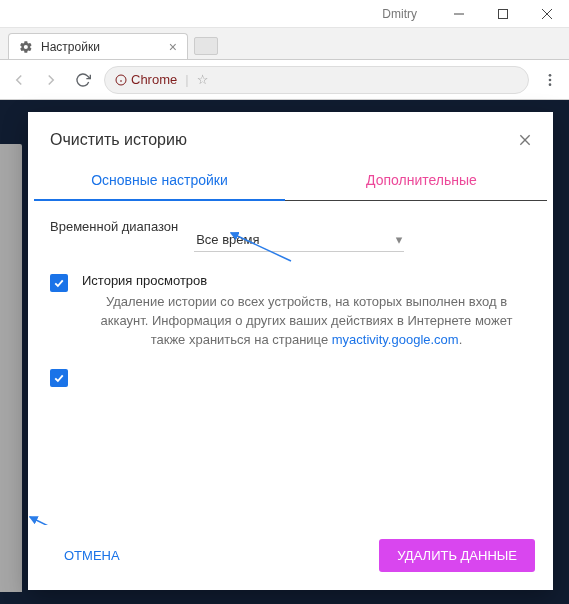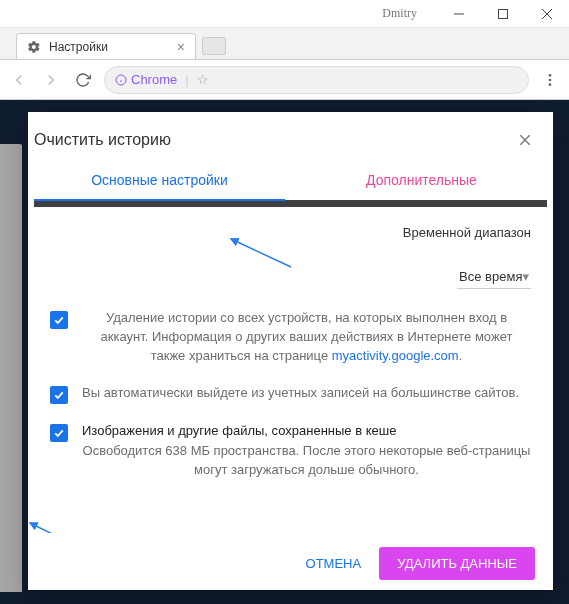--- a/index.html
+++ b/index.html
@@ -1,73 +1,73 @@
 <!DOCTYPE html>
 <html><head>
 <meta charset="utf-8">
 <style>
   * { box-sizing: border-box; margin: 0; padding: 0; }
   body { font-family: "Segoe UI", Arial, sans-serif; font-size: 13px; color: #333; background: #fff; width: 569px; height: 604px; overflow: hidden; }
 
   
   .titlebar { height: 28px; background: #fff; display: flex; align-items: center; justify-content: flex-end; border-bottom: 1px solid #e5e5e5; }
-  .titlebar .username { color: #777; font-size: 12px; margin-right: 20px; font-family: Liberation Serif, serif; }
+  .titlebar .username { color: #777; font-size: 12px; margin-right: 20px; }
   .win-btn { width: 44px; height: 28px; display: flex; align-items: center; justify-content: center; color: #444; }
   .win-btn svg { width: 10px; height: 10px; }
 
   
-  .tabstrip { height: 32px; background: #f2f2f2; display: flex; align-items: flex-end; padding-left: 16px; border-bottom: 1px solid #ccc; }
+  .tabstrip { height: 32px; background: #f2f2f2; display: flex; align-items: flex-end; padding-left: 8px; border-bottom: 1px solid #ccc; }
   .tab { background: #fff; height: 26px; min-width: 180px; border: 1px solid #ccc; border-bottom: none; border-top-left-radius: 4px; border-top-right-radius: 4px; display: flex; align-items: center; padding: 0 10px; gap: 8px; position: relative; }
   .tab .tab-title { flex: 1; font-size: 12px; color: #333; }
   .tab .tab-close { color: #888; font-size: 14px; }
   .tab-gear { width: 14px; height: 14px; color: #666; }
   .newtab { width: 24px; height: 18px; background: #e5e5e5; border: 1px solid #ccc; margin-left: 6px; margin-bottom: 4px; border-radius: 2px; }
 
   
   .toolbar { height: 40px; background: #fff; border-bottom: 1px solid #d0d0d0; display: flex; align-items: center; padding: 0 8px; gap: 10px; }
   .nav-btn { width: 22px; height: 22px; display: flex; align-items: center; justify-content: center; color: #5f6368; }
   .nav-btn.disabled { color: #bdbdbd; }
   .omnibox { flex: 1; height: 28px; background: #f1f1f1; border: 1px solid #ddd; border-radius: 14px; display: flex; align-items: center; padding: 0 10px; gap: 8px; font-size: 13px; color: #555; overflow: hidden; }
-  .omnibox .secure { display: flex; align-items: center; gap: 4px; color: #8b5cf6; }
+  .omnibox .secure { display: flex; align-items: center; gap: 4px; color: #7f1d1d; }
   .omnibox .secure svg { width: 12px; height: 12px; }
   .omnibox .urlpath { color: #9e9e9e; white-space: nowrap; overflow: hidden; text-overflow: ellipsis; flex: 1; }
   .omnibox .urlpath .host { color: #333; }
   .omnibox .star { color: #9e9e9e; }
   .menu3 { width: 22px; display: flex; align-items: center; justify-content: center; color: #5f6368; }
 
   
   .content { position: relative; height: calc(604px - 28px - 32px - 40px); background: #1a2c4a; }
   .backdrop { position: absolute; inset: 0; background: rgba(0,0,0,0.35); }
   .settings-stub { position: absolute; left: 0; top: 44px; bottom: 12px; width: 22px; background: #fff; border-top-right-radius: 2px; }
 
   .dialog { position: absolute; left: 28px; right: 16px; top: 12px; bottom: 14px; background: #fff; box-shadow: 0 8px 24px rgba(0,0,0,0.3); display: flex; flex-direction: column; }
-  .dlg-header { display: flex; align-items: center; padding: 18px 18px 12px 6px; }
+  .dlg-header { display: flex; align-items: center; padding: 18px 18px 12px 22px; }
   .dlg-title { font-size: 16px; color: #333; flex: 1; }
   .dlg-close { color: #777; width: 20px; height: 20px; display: flex; align-items: center; justify-content: center; }
 
-  .tabs { display: flex; border-bottom: 7px solid #404040; margin: 0 6px; gap: 11px; }
+  .tabs { display: flex; border-bottom: 1px solid #404040; margin: 0 6px; gap: 11px; }
   .tabs .tabbtn { flex: 1; text-align: center; padding: 10px 0 12px 0; font-size: 14px; color: #ec4899; position: relative; }
   .tabs .tabbtn.active { color: #1a73e8; font-weight: 500; }
   .tabs .tabbtn.active::after { content: ""; position: absolute; left: 0; right: 0; bottom: -1px; height: 2.5px; background: #1a73e8; }
 
   .body { padding: 18px 22px 0 22px; flex: 1; overflow: hidden; position: relative; }
-  .row-range { display: flex; align-items: flex-end; gap: 16px; margin-bottom: 20px; flex-direction: column; }
+  .row-range { display: flex; align-items: flex-start; gap: 16px; margin-bottom: 20px; }
   .range-label { font-size: 13px; color: #333; }
   .select { flex: 1; display: flex; align-items: center; justify-content: space-between; border-bottom: 1px solid #ccc; padding: 4px 2px; color: #333; font-size: 13px; max-width: 210px; margin-top: 9px; }
   .select .caret { color: #888; }
 
   .opt { display: flex; gap: 14px; margin-bottom: 18px; align-items: flex-start; }
   .cb { width: 18px; height: 18px; background: #1a73e8; border-radius: 2px; display: flex; align-items: center; justify-content: center; margin-top: 2px; flex-shrink: 0; }
   .cb svg { width: 12px; height: 12px; stroke: #fff; stroke-width: 2.5; fill: none; }
   .opt-text { font-size: 13px; line-height: 1.45; }
   .opt-title { color: #222; margin-bottom: 2px; }
   .opt-desc { color: #6d6d6d; text-align: center; }
   .opt-desc .link { color: #1a73e8; }
 
-  .footer { display: flex; justify-content: flex-end; padding: 14px 18px 10px 18px; }
+  .footer { display: flex; justify-content: space-between; padding: 14px 18px 18px 18px; }
   .btn { padding: 9px 18px; font-size: 13px; border-radius: 3px; font-weight: 500; }
   .btn.flat { color: #1a73e8; background: transparent; }
   .btn.primary { background: #d946ef; color: #fff; }
 
   
   .arrow { position: absolute; pointer-events: none; }
 </style>
 </head>
 <body>
 
@@ -169,46 +169,35 @@
         </div>
       </div>
 
       <div class="opt">
         <div class="cb">
             <svg viewBox="0 0 16 16">
               <polyline points="3 8.5 6.5 12 13 4.5"></polyline>
             </svg>
           </div>
         <div class="opt-text">
+          <div class="opt-title">История просмотров</div>
           <div class="opt-desc"><span>Удаление истории со всех устройств, на которых выполнен вход в аккаунт. Информация о других ваших действиях в Интернете может также храниться на странице </span><span class="link">myactivity.google.com</span><span>.</span></div>
         </div>
       </div>
 
       <div class="opt">
         <div class="cb">
             <svg viewBox="0 0 16 16">
               <polyline points="3 8.5 6.5 12 13 4.5"></polyline>
             </svg>
           </div>
         <div class="opt-text">
-          <div class="opt-desc">Вы автоматически выйдете из учетных записей на большинстве сайтов.</div>
         </div>
       </div>
 
-      <div class="opt">
-        <div class="cb">
-            <svg viewBox="0 0 16 16">
-              <polyline points="3 8.5 6.5 12 13 4.5"></polyline>
-            </svg>
-          </div>
-        <div class="opt-text">
-          <div class="opt-title">Изображения и другие файлы, сохраненные в кеше</div>
-          <div class="opt-desc">Освободится 638 МБ пространства. После этого некоторые веб-страницы могут загружаться дольше обычного.</div>
-        </div>
-      </div>
 
       <svg class="arrow" style="left:198px; top:28px;" width="70" height="36">
           <defs>
             <marker id="ah1" markerWidth="6" markerHeight="6" refX="5" refY="3" orient="auto">
               <path d="M0,0 L6,3 L0,6 Z" fill="#2b7de9"></path>
             </marker>
           </defs>
           <line x1="65" y1="32" x2="5" y2="4" stroke="#2b7de9" stroke-width="1.5" marker-end="url(#ah1)"></line>
         </svg>
       <svg class="arrow" style="left:-6px; top:312px;" width="70" height="36">

